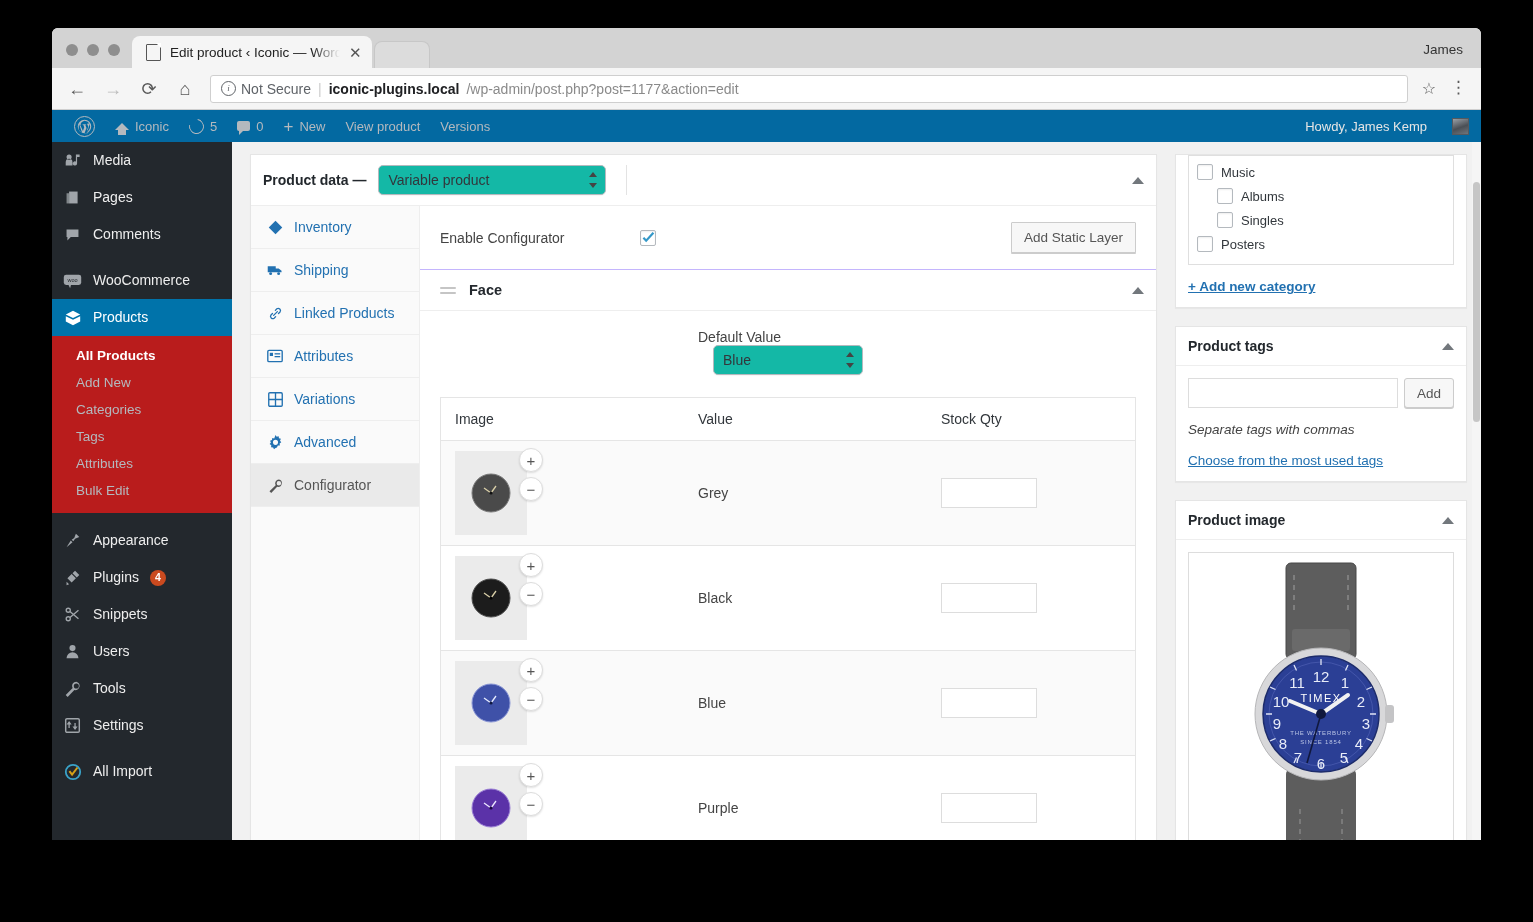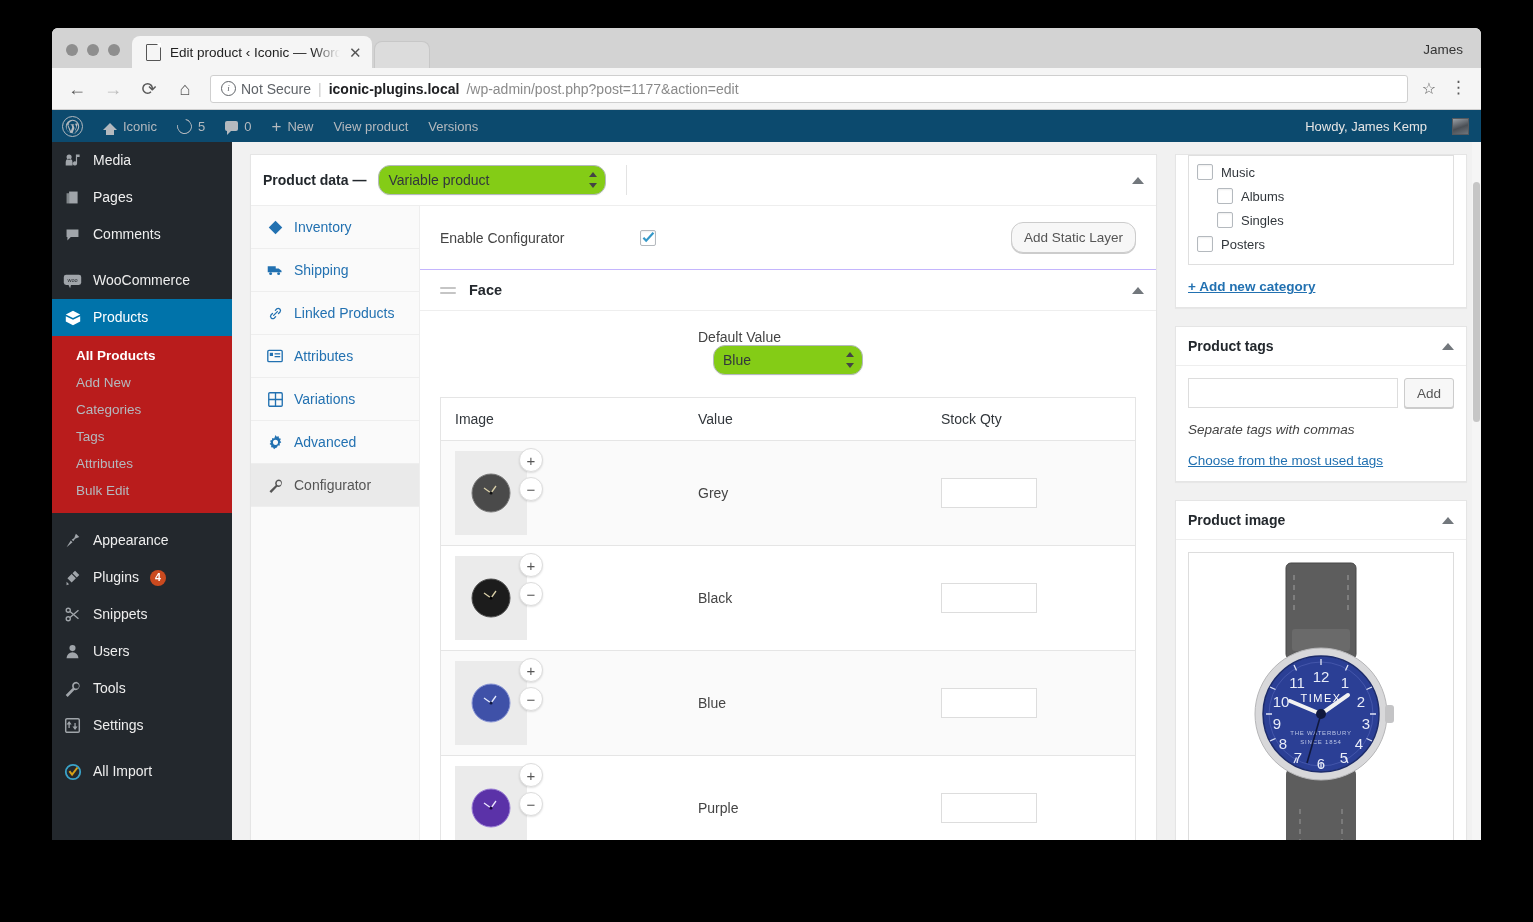--- a/index.html
+++ b/index.html
@@ -161,26 +161,26 @@
   }
   .url-sep { color: #ccc; }
   .url-host { color: #202124; font-weight: bold; }
   .url-path { color: #8a8a8a; }
   .star { font-size: 16px; color: #5a5a5a; }
   .kebab { font-size: 17px; color: #5a5a5a; letter-spacing: 0; line-height: .6; text-align:center;}
 
   
   .wpbar {
     height: 32px;
-    background: #0c4a6e;
+    background: #0369a1;
     display: flex;
     align-items: center;
     color: #b4b9be;
     font-size: 13px;
-    padding-left: 0;
+    padding-left: 12px;
   }
   .wpbar-item {
     display: flex;
     align-items: center;
     gap: 6px;
     padding: 0 10px;
     height: 32px;
     white-space: nowrap;
   }
   .wpbar-right {
@@ -366,23 +366,23 @@
     align-items: center;
     padding: 10px 12px;
     border-bottom: 1px solid #eee;
     position: relative;
     gap: 12px;
   }
   .pd-label { font-size: 14px; font-weight: bold; color: #23282d; }
   .wp-select {
     appearance: none;
     -webkit-appearance: none;
-    background: #84cc16;
+    background: #14b8a6;
     border: 1px solid #b4b9be;
-    border-radius: 12px;
+    border-radius: 5px;
     height: 30px;
     padding: 0 30px 0 9px;
     font-size: 14px;
     color: #32373c;
     font-family: "Liberation Sans", sans-serif;
     position: relative;
     line-height: 28px;
     box-sizing: border-box;
     box-shadow: 0 1px 1px rgba(0,0,0,.04);
   }
@@ -463,21 +463,21 @@
     align-items: center;
     justify-content: center;
     box-sizing: border-box;
     box-shadow: inset 0 1px 2px rgba(0,0,0,.07);
   }
   .wp-check svg { display: block; }
   .btn-secondary {
     margin-left: auto;
     background: #f7f7f7;
     border: 1px solid #ccc;
-    border-radius: 12px;
+    border-radius: 1px;
     color: #555;
     font-size: 13.5px;
     padding: 7px 12px;
     box-shadow: 0 1px 0 #ccc;
     font-family: "Liberation Sans", sans-serif;
   }
 
   .layer-head {
     display: flex;
     align-items: center;

